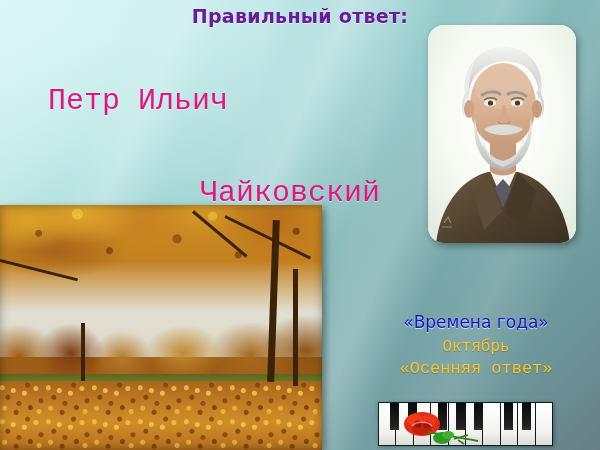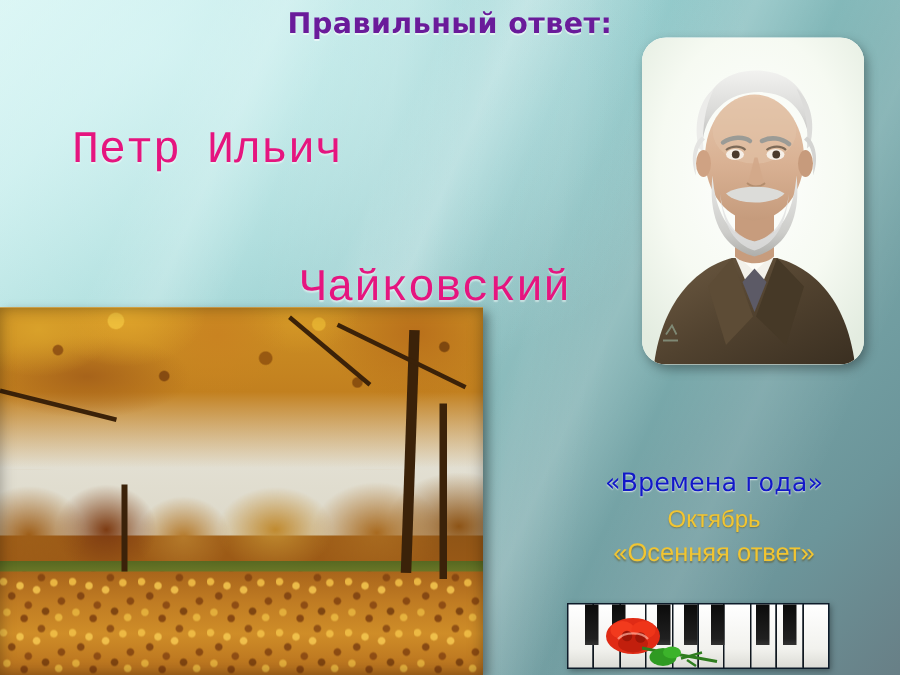--- a/index.html
+++ b/index.html
@@ -206,21 +206,21 @@
     z-index: 6;
     white-space: nowrap;
     margin-top: 33px;
   }
   #caption-month, #caption-piece {
     position: absolute;
     left: 356px; right: 4px;
     text-align: center;
     color: #f2c531;
     font-size: 16px;
-    font-family: Liberation Sans, sans-serif;
+    font-family: Liberation Mono, monospace;
     text-shadow: 0 1px 1px rgba(90,70,10,0.45);
     z-index: 6;
     white-space: nowrap;
   }
   #caption-month { top: 338px; }
   #caption-piece { top: 359px; font-size: 17px; }
 
   
   #piano {
     position: absolute;

